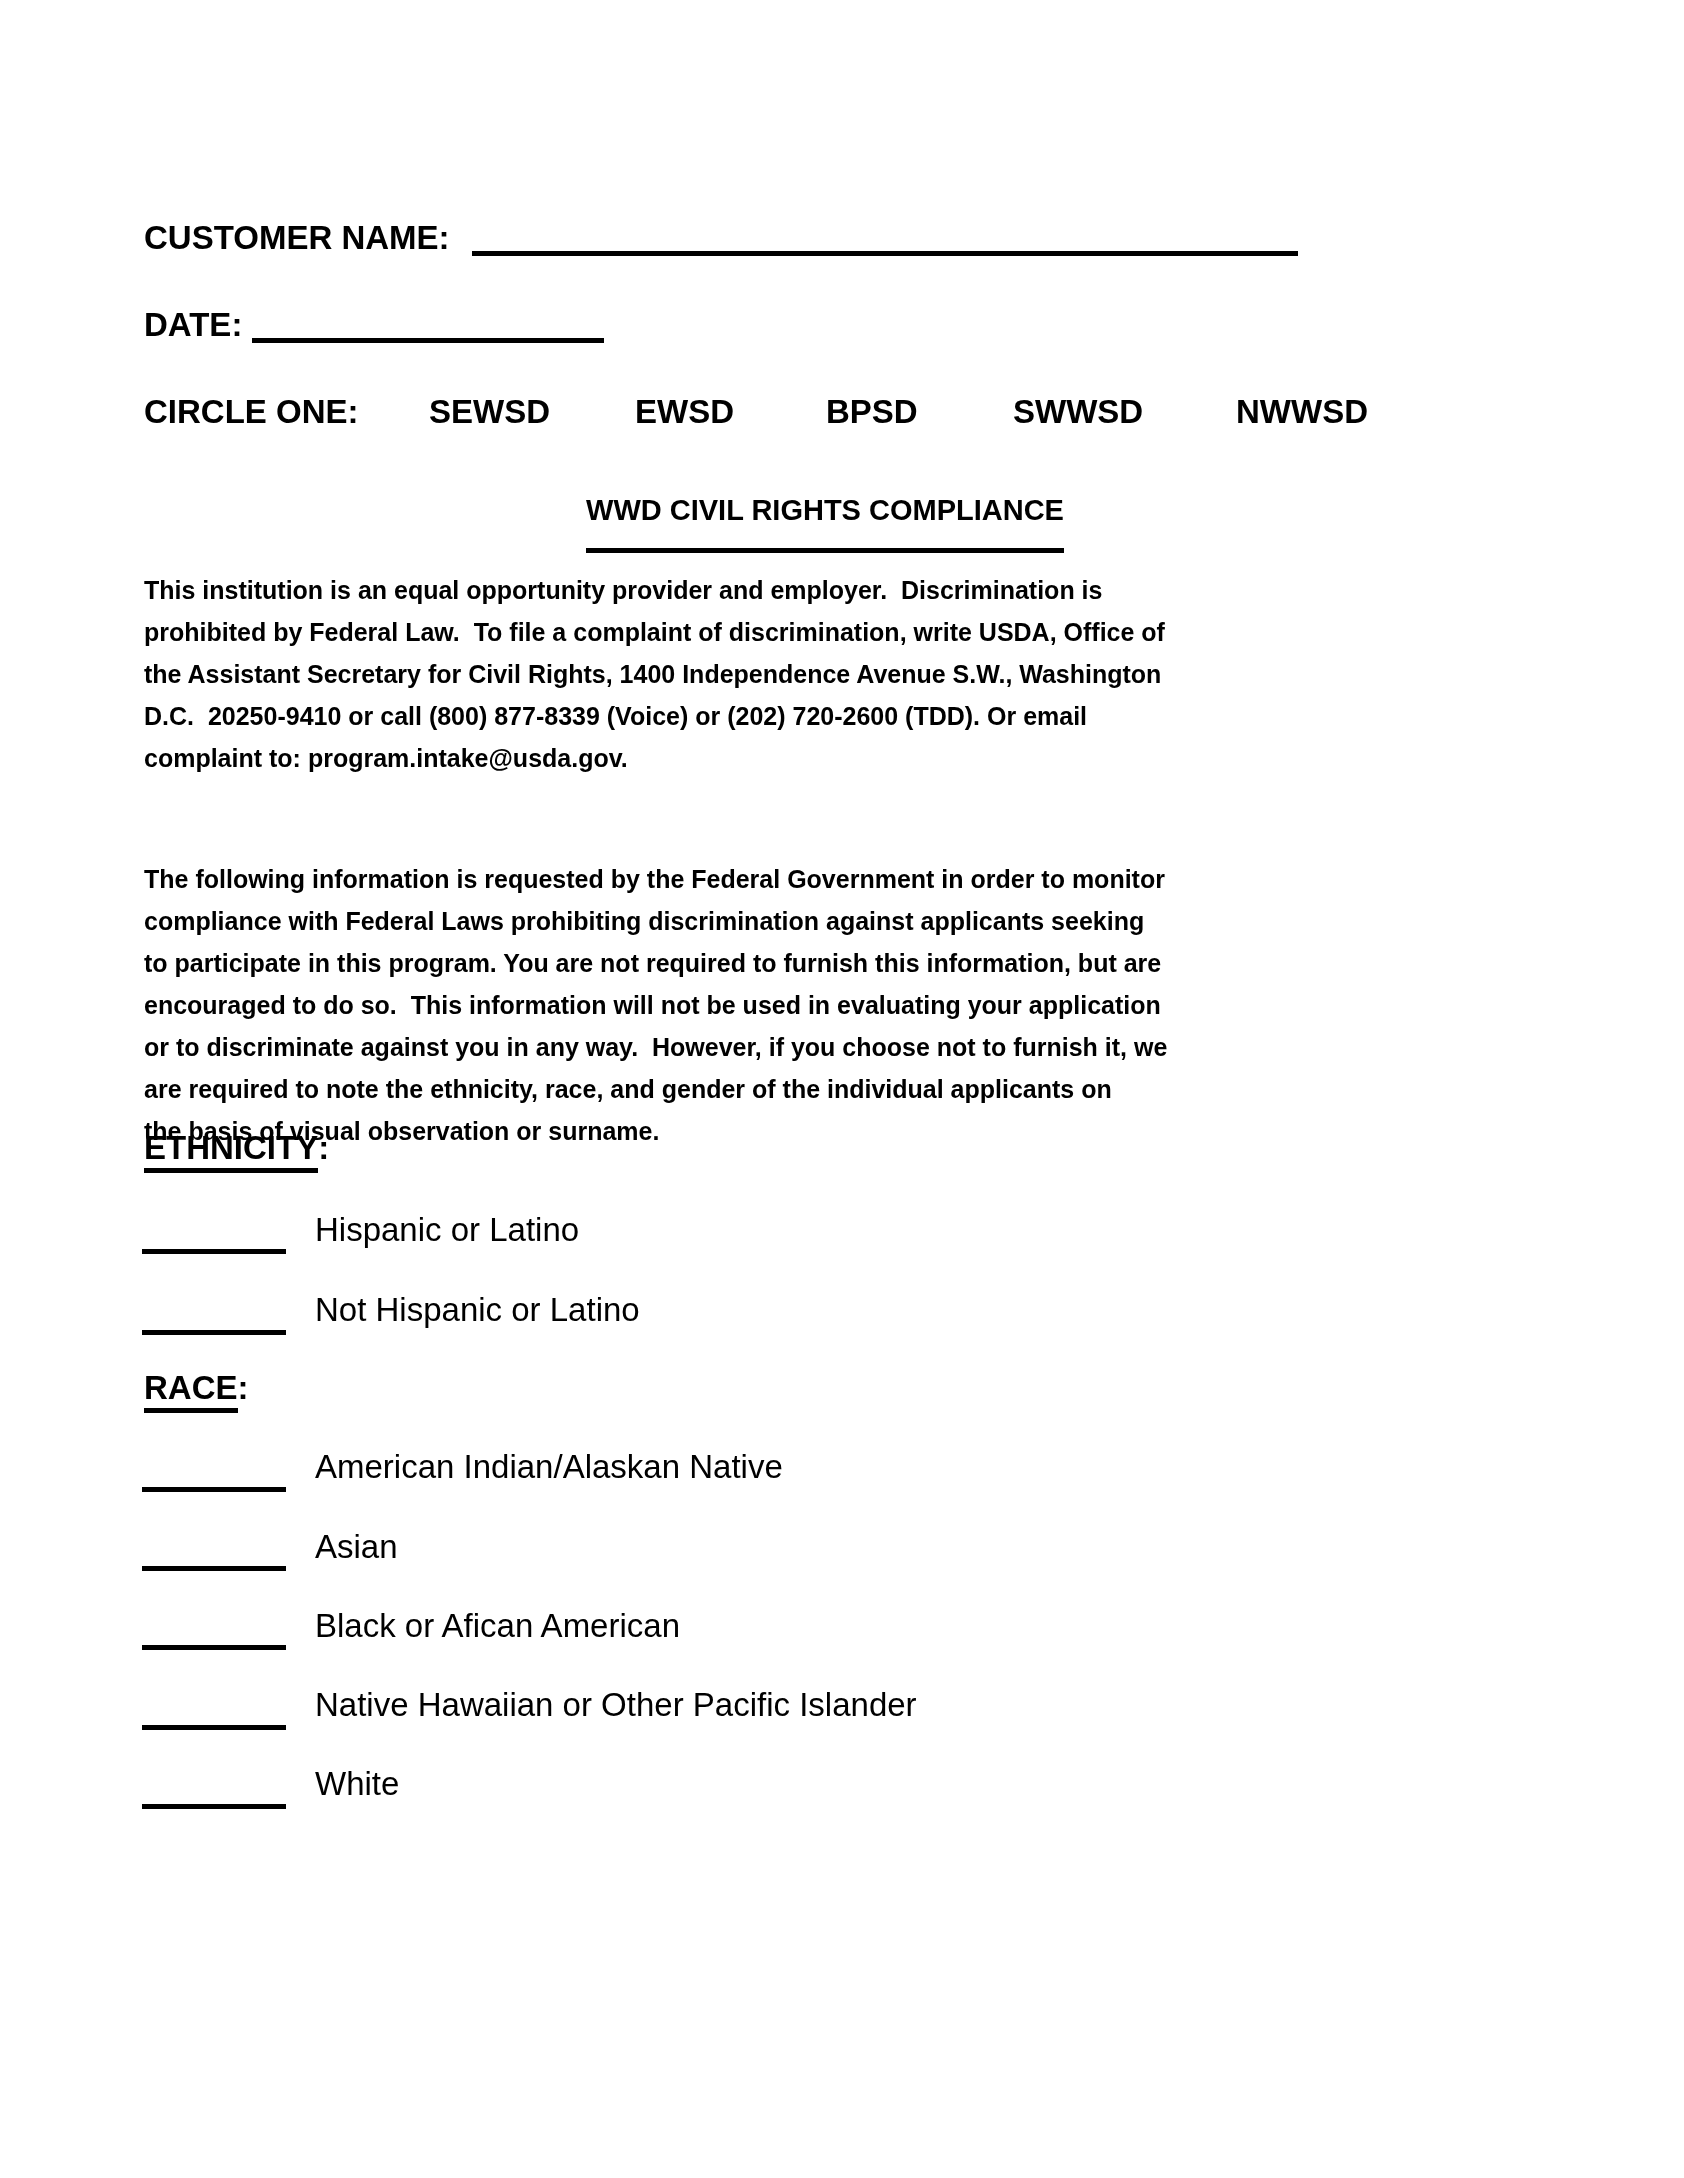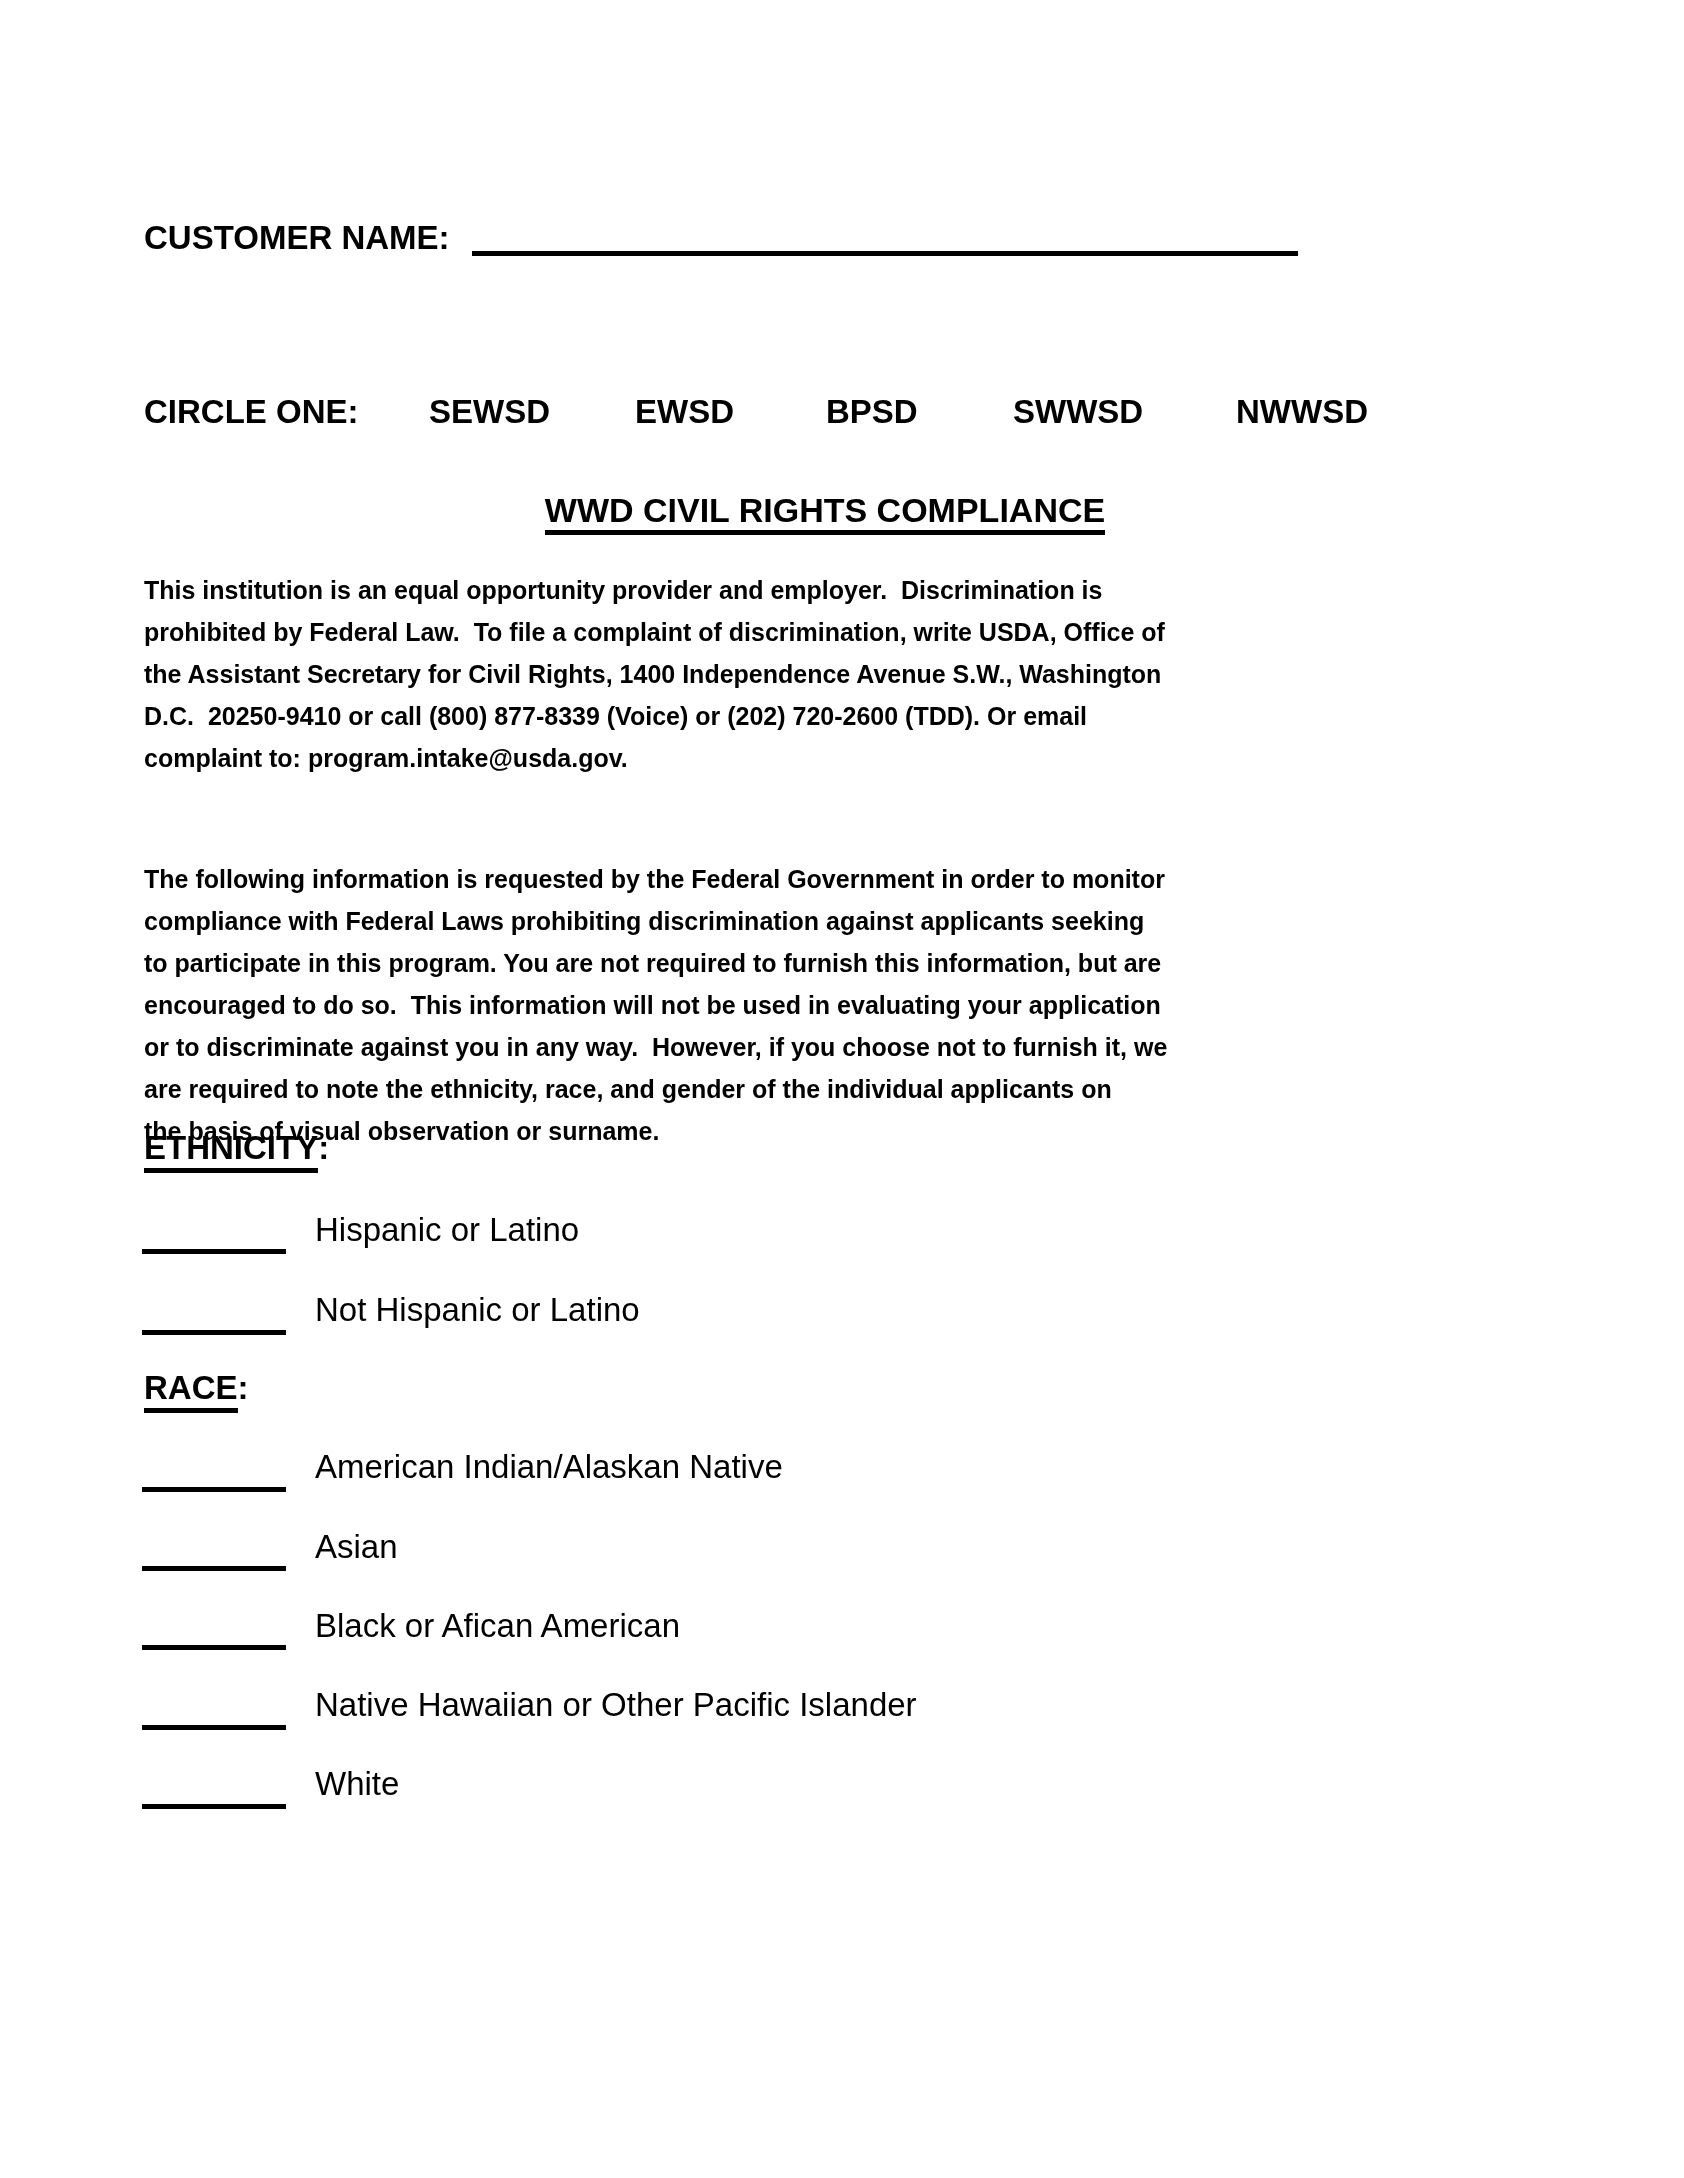--- a/index.html
+++ b/index.html
@@ -47,24 +47,24 @@
 
   .title-wrap {
     left: 144px;
     top: 491px;
     width: 1362px;
     text-align: center;
   }
   .title-text {
     display: inline-block;
     font-weight: bold;
-    font-size: 34px;
+    font-size: 29px;
     line-height: 38px;
     border-bottom: 5px solid #000000;
-    padding-bottom: 1px;
+    padding-bottom: 19px;
     white-space: nowrap;
   }
 
   .para {
     left: 144px;
     width: 1386px;
     font-weight: bold;
     font-size: 25px;
     line-height: 42px;
     white-space: pre-wrap;
@@ -87,20 +87,24 @@
 </head>
 <body>
 
 <div class="sheet">
 
   <div class="abs field-row" style="left:144px; top:217px;">
     <span class="b">CUSTOMER NAME:</span>
     <span class="write-line" style="width:826px; margin-left:22px;"></span>
   </div>
 
+  <div class="abs field-row" style="left:144px; top:304px;">
+    <span class="b">DATE:</span>
+    <span class="write-line" style="width:352px; margin-left:10px;"></span>
+  </div>
 
   <div class="abs" style="left:144px; top:394px; width:1386px; height:40px;">
     <span class="abs b" style="left:0;">CIRCLE ONE:</span>
     <span class="abs b" style="left:285px;">SEWSD</span>
     <span class="abs b" style="left:491px;">EWSD</span>
     <span class="abs b" style="left:682px;">BPSD</span>
     <span class="abs b" style="left:869px;">SWWSD</span>
     <span class="abs b" style="left:1092px;">NWWSD</span>
   </div>
 

